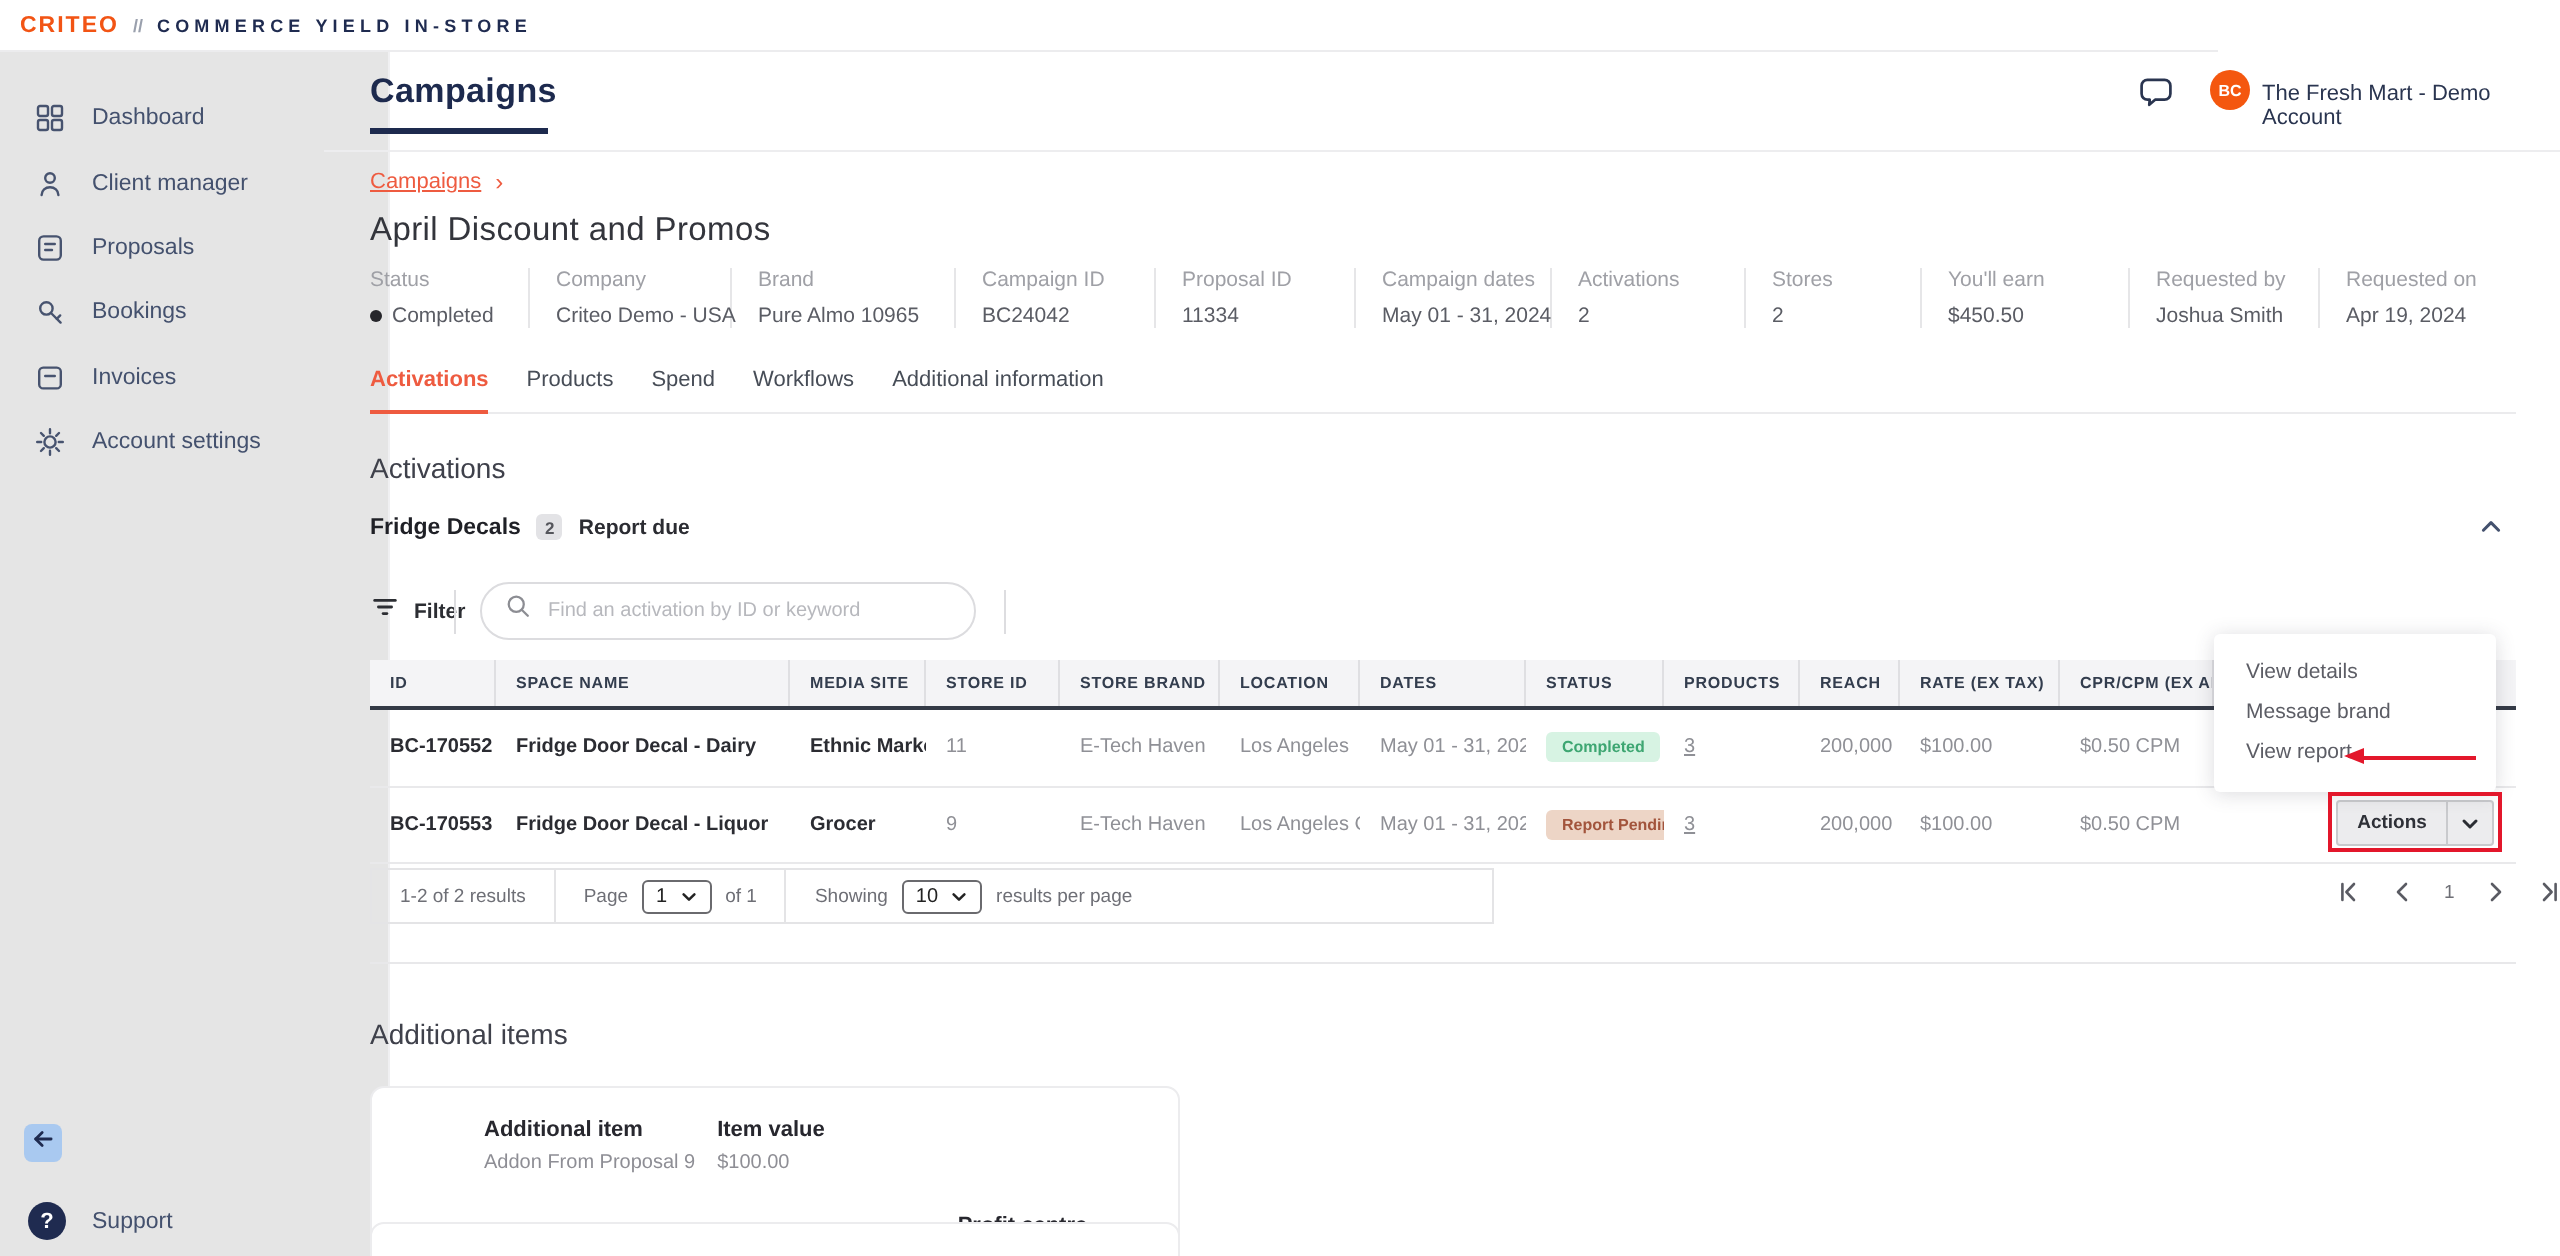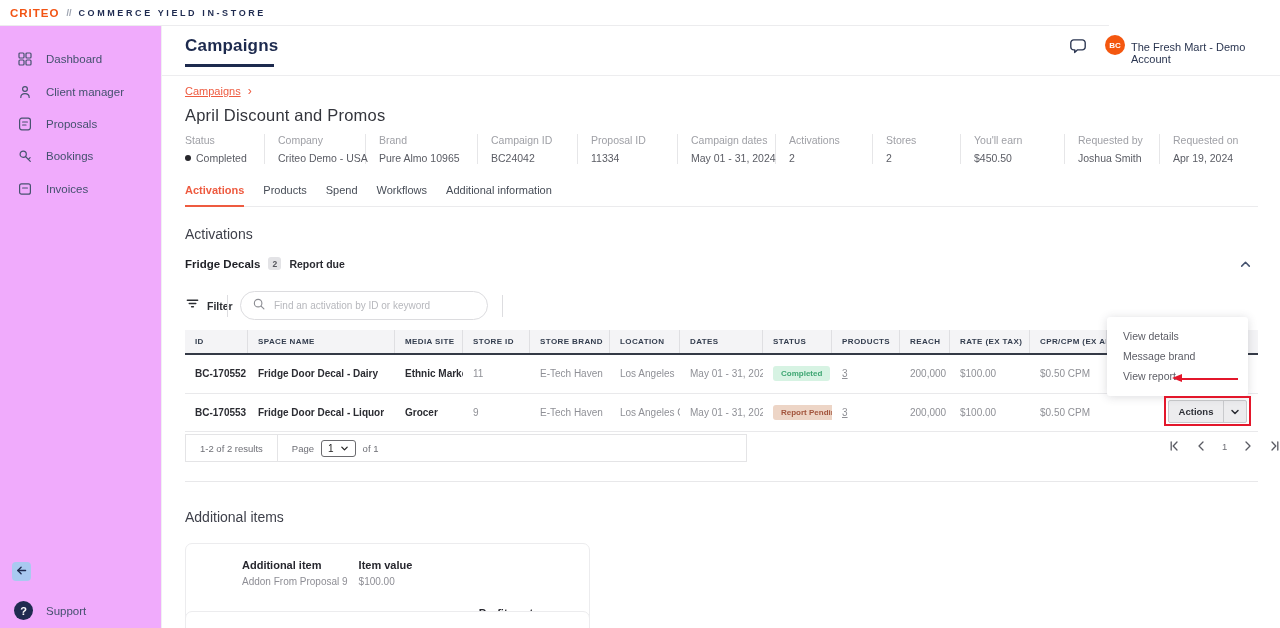--- a/index.html
+++ b/index.html
@@ -7,21 +7,21 @@
     font-family:"Liberation Sans", sans-serif; }
 
   
   .topbar { position:absolute; top:0; left:0; width:1109px; height:26px; background:#fff;
     border-bottom:1px solid #ececee; display:flex; align-items:center; padding-left:10px; z-index:10;}
   .logo { color:#f25414; font-weight:bold; font-size:11.5px; letter-spacing:1px; }
   .topbar-sep { color:#9aa0ad; font-size:9px; margin:0 7px; font-weight:bold; }
   .product-name { color:#1f2b50; font-size:9px; font-weight:bold; letter-spacing:2.6px; }
 
   
-  .sidebar { position:absolute; top:26px; left:0; width:162px; height:602px; background:#f0abfc; border-right:1px solid #f0f0f2;}
+  .sidebar { position:absolute; top:26px; left:0; width:195px; height:602px; background:#e5e5e5; border-right:1px solid #f0f0f2;}
   .nav { padding-top:17px; }
   .nav-item { display:flex; align-items:center; height:32.4px; padding-left:17px; gap:13px;
     color:#44516e; font-size:11.5px; cursor:pointer; }
   .nav-icon svg { display:block; }
   .collapse-btn { position:absolute; left:12px; top:536px; width:19px; height:19px; background:#a9c9f0;
     border-radius:4px; display:flex; align-items:center; justify-content:center; cursor:pointer; }
   .support-row { position:absolute; left:14px; top:575px; display:flex; align-items:center; gap:13px; cursor:pointer;}
   .support-circle { width:19px; height:19px; border-radius:50%; background:#1f2b50; color:#fff;
     font-size:11px; font-weight:bold; display:flex; align-items:center; justify-content:center; }
   .support-label { font-size:11.5px; color:#44516e; }
@@ -184,20 +184,29 @@
       <span>Bookings</span>
     </div>
     <div class="nav-item">
       <span class="nav-icon">
           <svg width="16" height="16" viewBox="0 0 16 16" fill="none" stroke="#47536f" stroke-width="1.2" stroke-linecap="round">
             <rect x="2.6" y="2.8" width="10.8" height="10.4" rx="2"></rect>
             <line x1="5.6" y1="7" x2="10.4" y2="7"></line>
           </svg>
         </span>
       <span>Invoices</span>
+    </div>
+    <div class="nav-item">
+      <span class="nav-icon">
+          <svg width="16" height="16" viewBox="0 0 16 16" fill="none" stroke="#47536f" stroke-width="1.2" stroke-linecap="round">
+            <circle cx="8" cy="8" r="2.8"></circle>
+            <path d="M8 1.6v2M8 12.4v2M1.6 8h2M12.4 8h2M3.5 3.5l1.4 1.4M11.1 11.1l1.4 1.4M12.5 3.5l-1.4 1.4M4.9 11.1l-1.4 1.4"></path>
+          </svg>
+        </span>
+      <span>Account settings</span>
     </div>
   </div>
   <div class="collapse-btn">
     <span><svg width="13" height="13" viewBox="0 0 16 16" fill="none" stroke="#1f2b50" stroke-width="1.7" stroke-linecap="round" stroke-linejoin="round">
           <path d="M13 8H3.5"></path>
           <path d="M7.5 4 3.5 8l4 4"></path>
         </svg></span>
   </div>
   <div class="support-row">
     <span class="support-circle">?</span>
@@ -384,20 +393,30 @@
   </div>
   <div class="pg-seg">
     <span class="pg-text">Page</span>
     <span class="mini-select">
         <span>1</span>
         <svg width="9" height="9" viewBox="0 0 10 10" fill="none" stroke="#222" stroke-width="1.4" stroke-linecap="round" stroke-linejoin="round">
           <path d="M2 3.5 5 6.5l3-3"></path>
         </svg>
       </span>
     <span class="pg-text">of 1</span>
+  </div>
+  <div class="pg-seg">
+    <span class="pg-text">Showing</span>
+    <span class="mini-select">
+        <span>10</span>
+        <svg width="9" height="9" viewBox="0 0 10 10" fill="none" stroke="#222" stroke-width="1.4" stroke-linecap="round" stroke-linejoin="round">
+          <path d="M2 3.5 5 6.5l3-3"></path>
+        </svg>
+      </span>
+    <span class="pg-text">results per page</span>
   </div>
 </div>
 
 <div class="pager">
   <span class="pbtn">
       <svg width="12" height="12" viewBox="0 0 12 12" fill="none" stroke="#5a5b63" stroke-width="1.3" stroke-linecap="round" stroke-linejoin="round">
         <path d="M3.2 2v8"></path>
         <path d="M9 2 5.2 6 9 10"></path>
       </svg>
     </span>

